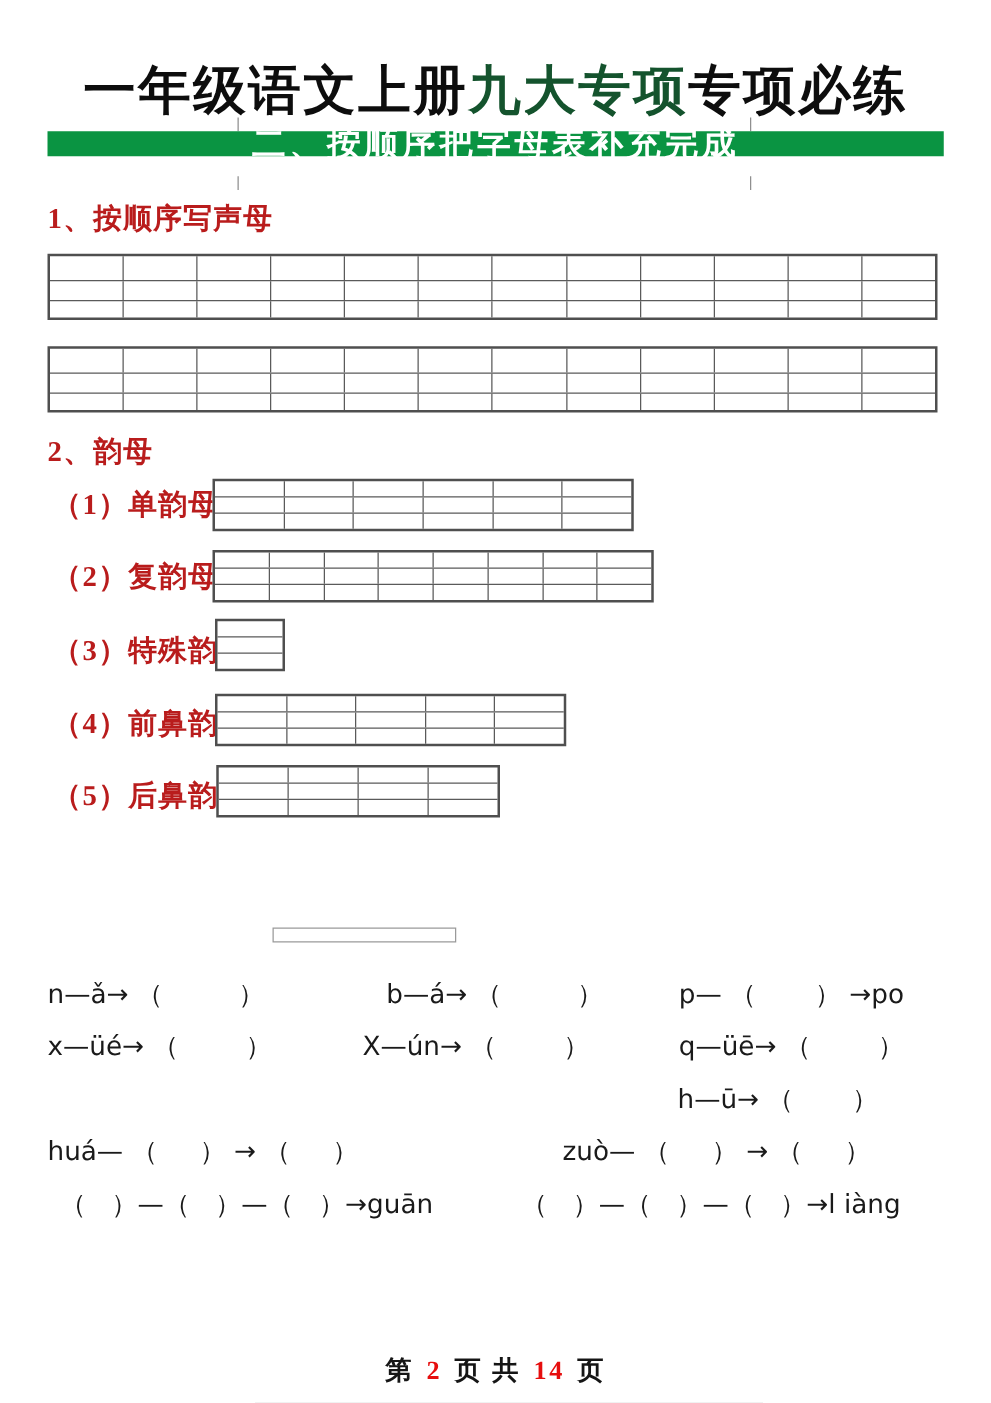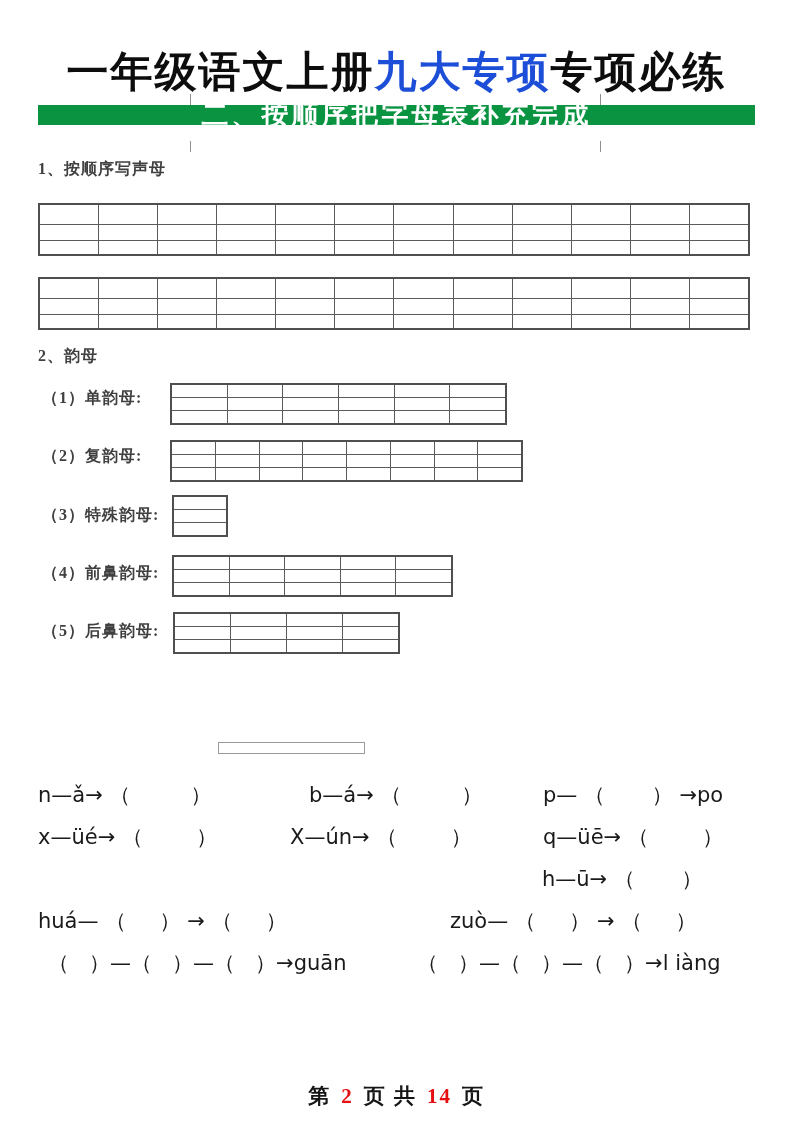--- a/index.html
+++ b/index.html
@@ -14,40 +14,40 @@
   }
   
   .title{
     position:absolute;left:0;top:44px;width:100%;
     text-align:center;
     font-size:42px;font-weight:900;
     letter-spacing:2px;
     color:#0d0d0d;
     margin:0;
   }
-  .title .hl{color:#1d4ed8;}
+  .title .hl{color:#14532d;}
   
   .banner{
     position:absolute;left:38px;width:717px;height:20px;
     background:#0a9442;
     color:#ffffff;
     display:flex;align-items:center;justify-content:center;
     font-size:27px;font-weight:700;letter-spacing:3px;
   }
   .banner1{top:105px;}
   .banner2{top:700px;}
   .tick{position:absolute;width:1px;height:11px;background:#8f8f8f;}
   .bracket{
     position:absolute;left:218px;top:742px;width:145px;height:10px;
     border:1px solid #9a9a9a;background:#fff;
   }
   
   .sec-label{
     position:absolute;
-    font-size:16px;font-weight:600;color:#404040;
+    font-size:23px;font-weight:600;color:#b91c1c;
     letter-spacing:1px;white-space:nowrap;
   }
   
   .grid{
     position:absolute;
     display:flex;flex-direction:column;
     border:2px solid #4f4f4f;
     background:#fff;
     box-sizing:border-box;
   }

